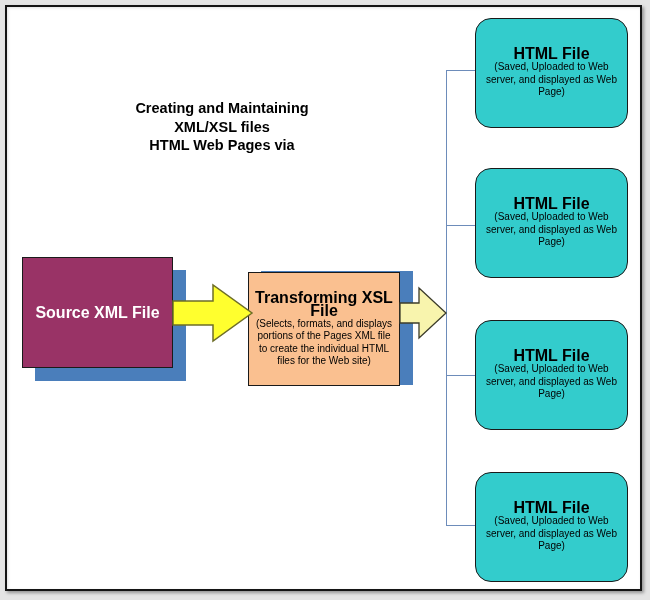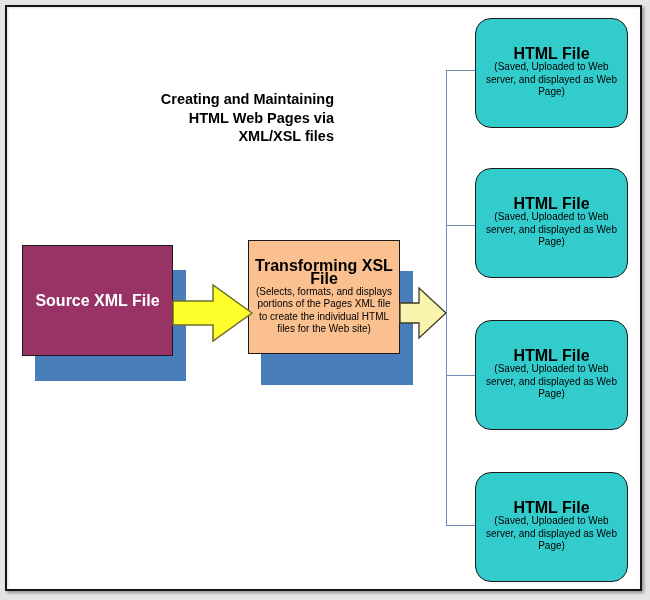--- a/index.html
+++ b/index.html
@@ -9,33 +9,33 @@
     --arrow1-fill:#ffff2e; --arrow1-stroke:#6e6e28;
     --arrow2-fill:#f8f4ad; --arrow2-stroke:#3c3c2a;
     --connector:#6d8cba; --title-text:#000000; --body-text:#000000;
   }
   html,body{margin:0;padding:0;}
   body{font-family:"Liberation Sans", sans-serif; background:var(--page-bg);}
   .canvas{position:relative; width:650px; height:600px; background:var(--page-bg); overflow:hidden;}
   .frame{position:absolute; left:5px; top:5px; width:633px; height:582px;
          background:var(--frame-bg); border:2px solid var(--frame-border);
          box-shadow:2px 2px 3px rgba(0,0,0,.35), inset 1px 1px 3px rgba(0,0,0,.12);}
-  .main-title{position:absolute; left:110px; top:90px; width:224px; text-align:right;
+  .main-title{position:absolute; left:110px; top:99px; width:224px; text-align:center;
          color:var(--title-text); font-size:14.5px; font-weight:bold; line-height:18.5px;}
   .node{position:absolute; box-sizing:border-box; display:flex; flex-direction:column;
          justify-content:center; align-items:center; text-align:center; z-index:2;}
   .node-title{font-weight:bold; font-size:16px; line-height:13px; margin-bottom:1px;}
   .node-body{font-size:10px; line-height:12.5px;}
   .node-shadow{position:absolute; background:var(--shadow-fill); z-index:1;}
-  .source-node{left:22px; top:245px; width:151px; height:111px;
+  .source-node{left:22px; top:257px; width:151px; height:111px;
          background:var(--source-fill); border:1.5px solid var(--node-border);
          color:var(--source-text);}
   .source-shadow{left:35px; top:270px; width:151px; height:111px;}
   .source-node .node-body{max-width:141px;}
-  .xsl-node{left:248px; top:240px; width:152px; height:114px;
+  .xsl-node{left:248px; top:272px; width:152px; height:114px;
          background:var(--xsl-fill); border:1.5px solid var(--node-border);
          color:var(--body-text);}
   .xsl-shadow{left:261px; top:271px; width:152px; height:114px;}
   .xsl-node .node-body{max-width:144px;}
   .html-node{left:475px; width:153px; height:110px; border-radius:16px;
          background:var(--html-fill); border:1.5px solid var(--node-border);
          color:var(--body-text);}
   .html-node .node-body{max-width:143px;}
   .arrow-svg{position:absolute; z-index:3;}
   .arrow1{fill:var(--arrow1-fill); stroke:var(--arrow1-stroke); stroke-width:1.5;}
@@ -47,22 +47,22 @@
 </style>
 </head>
 <body>
 
 <div class="canvas">
 
   <div class="frame"></div>
 
   <div class="main-title">
     <div>Creating and Maintaining</div>
+    <div>XML/XSL files</div>
     <div>HTML Web Pages via</div>
-    <div>XML/XSL files</div>
   </div>
 
   <div class="connector-v"></div>
   <div class="connector-h" style="top:70px"></div>
   <div class="connector-h" style="top:225px"></div>
   <div class="connector-h" style="top:375px"></div>
   <div class="connector-h" style="top:525px"></div>
 
   <div class="node-shadow source-shadow"></div>
   <div class="node source-node">

